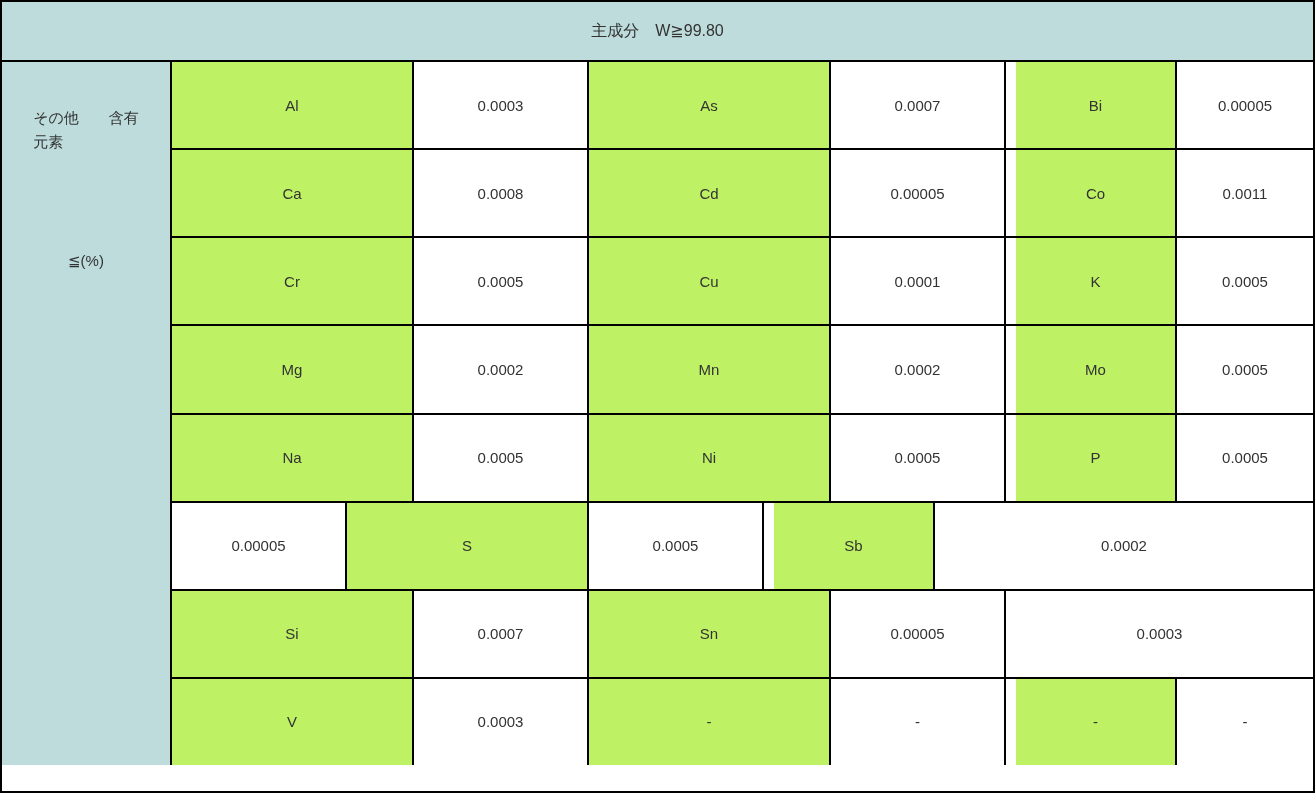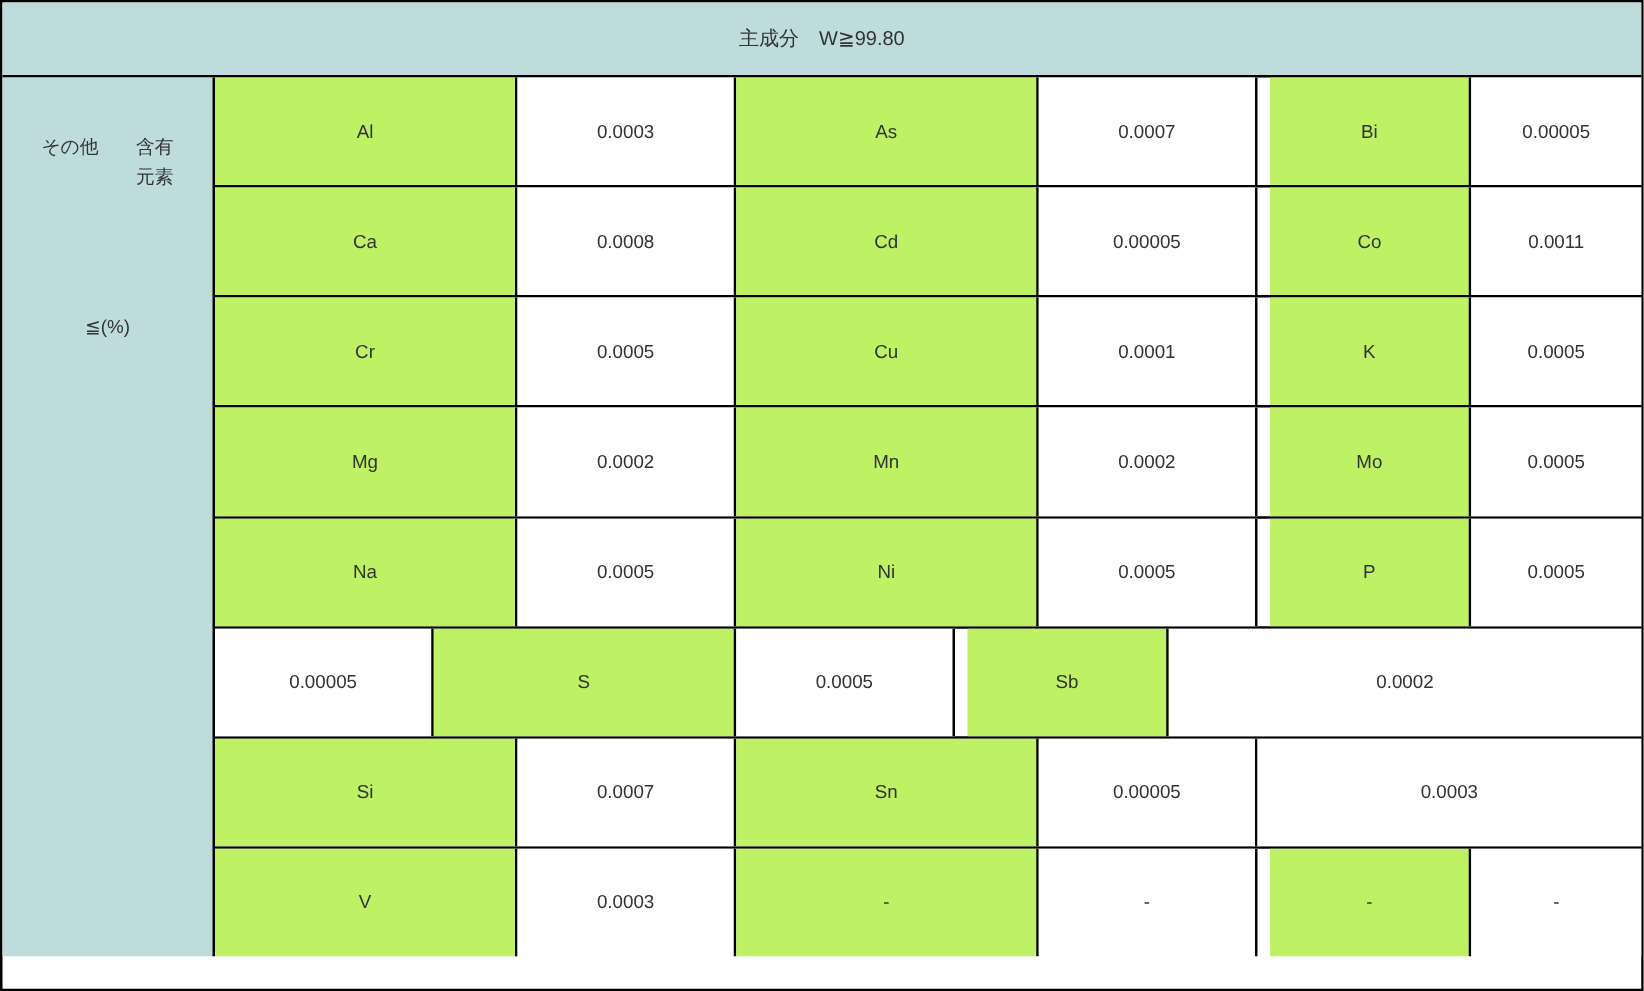--- a/index.html
+++ b/index.html
@@ -37,21 +37,21 @@
       border-right: 2px solid #000;
       display: flex;
       flex-direction: column;
       align-items: center;
       padding-top: 44px;
       font-size: 15px;
       color: #333;
     }
     .left-label-top {
       line-height: 1.6;
-      text-align: right;
+      text-align: left;
     }
     .left-label-bottom {
       margin-top: 98px;
       text-align: center;
     }
     .grid-area {
       flex: 1;
       display: flex;
       flex-direction: column;
     }

